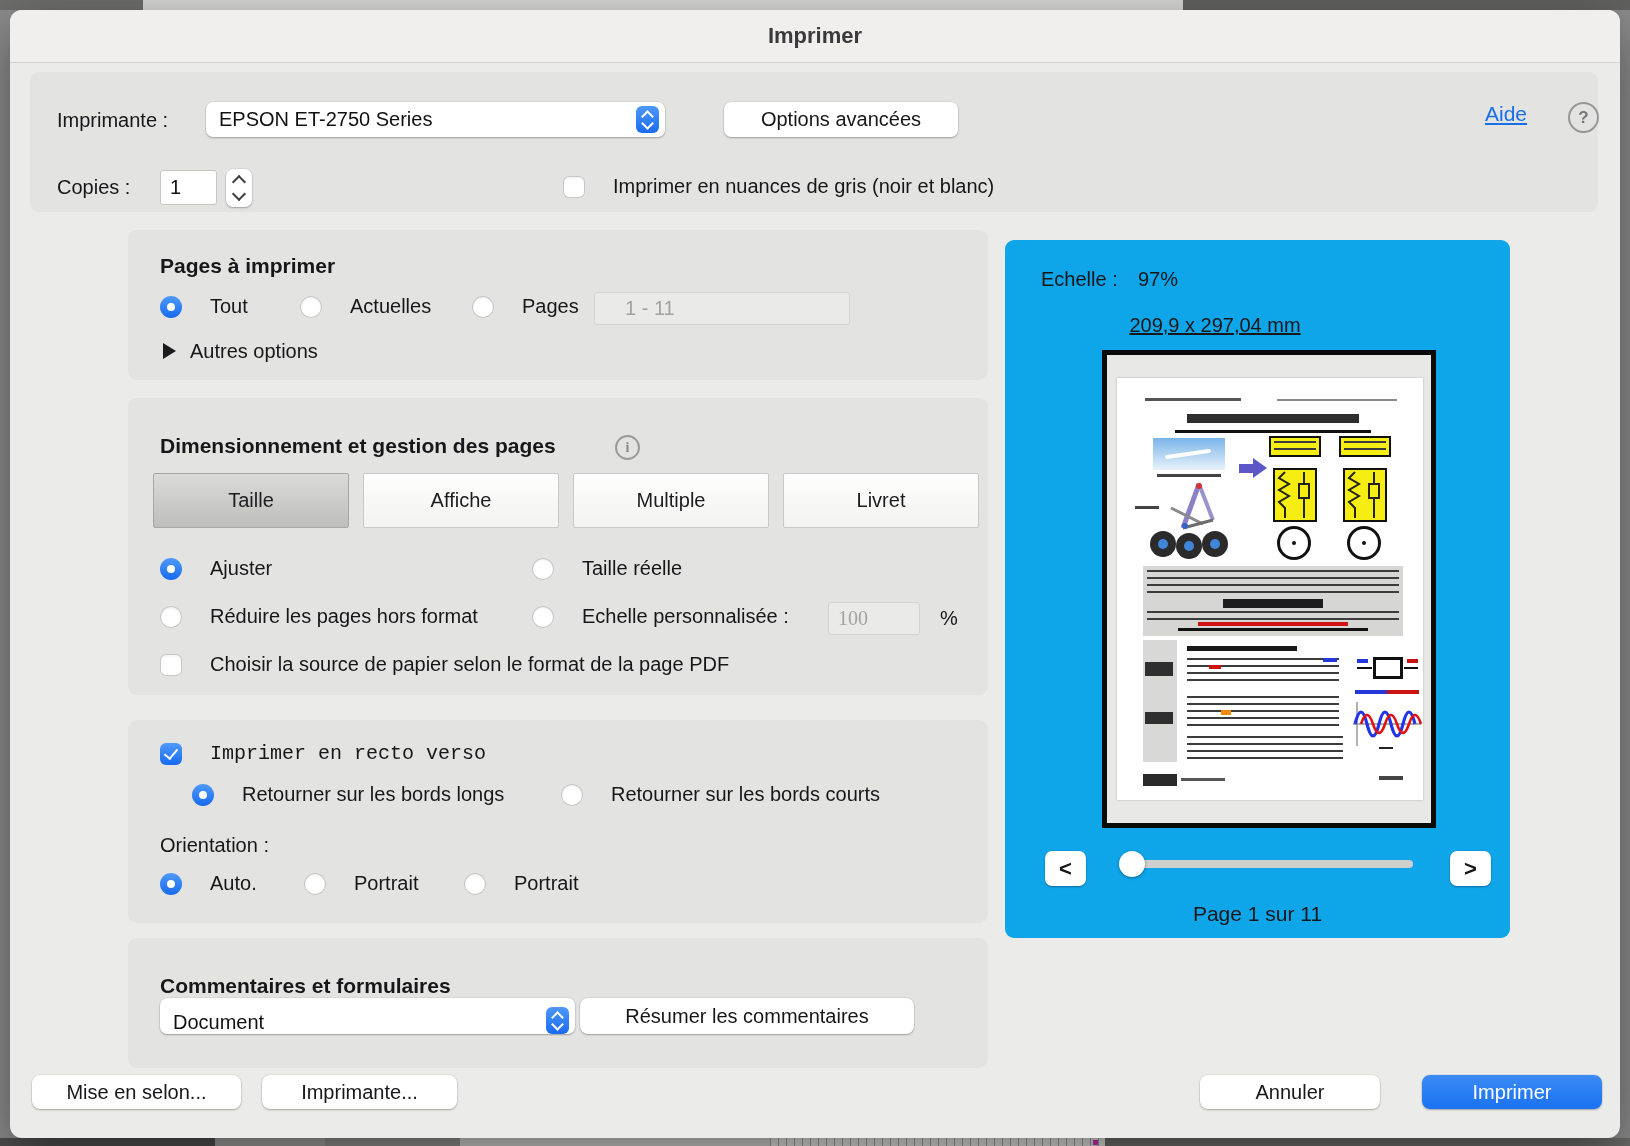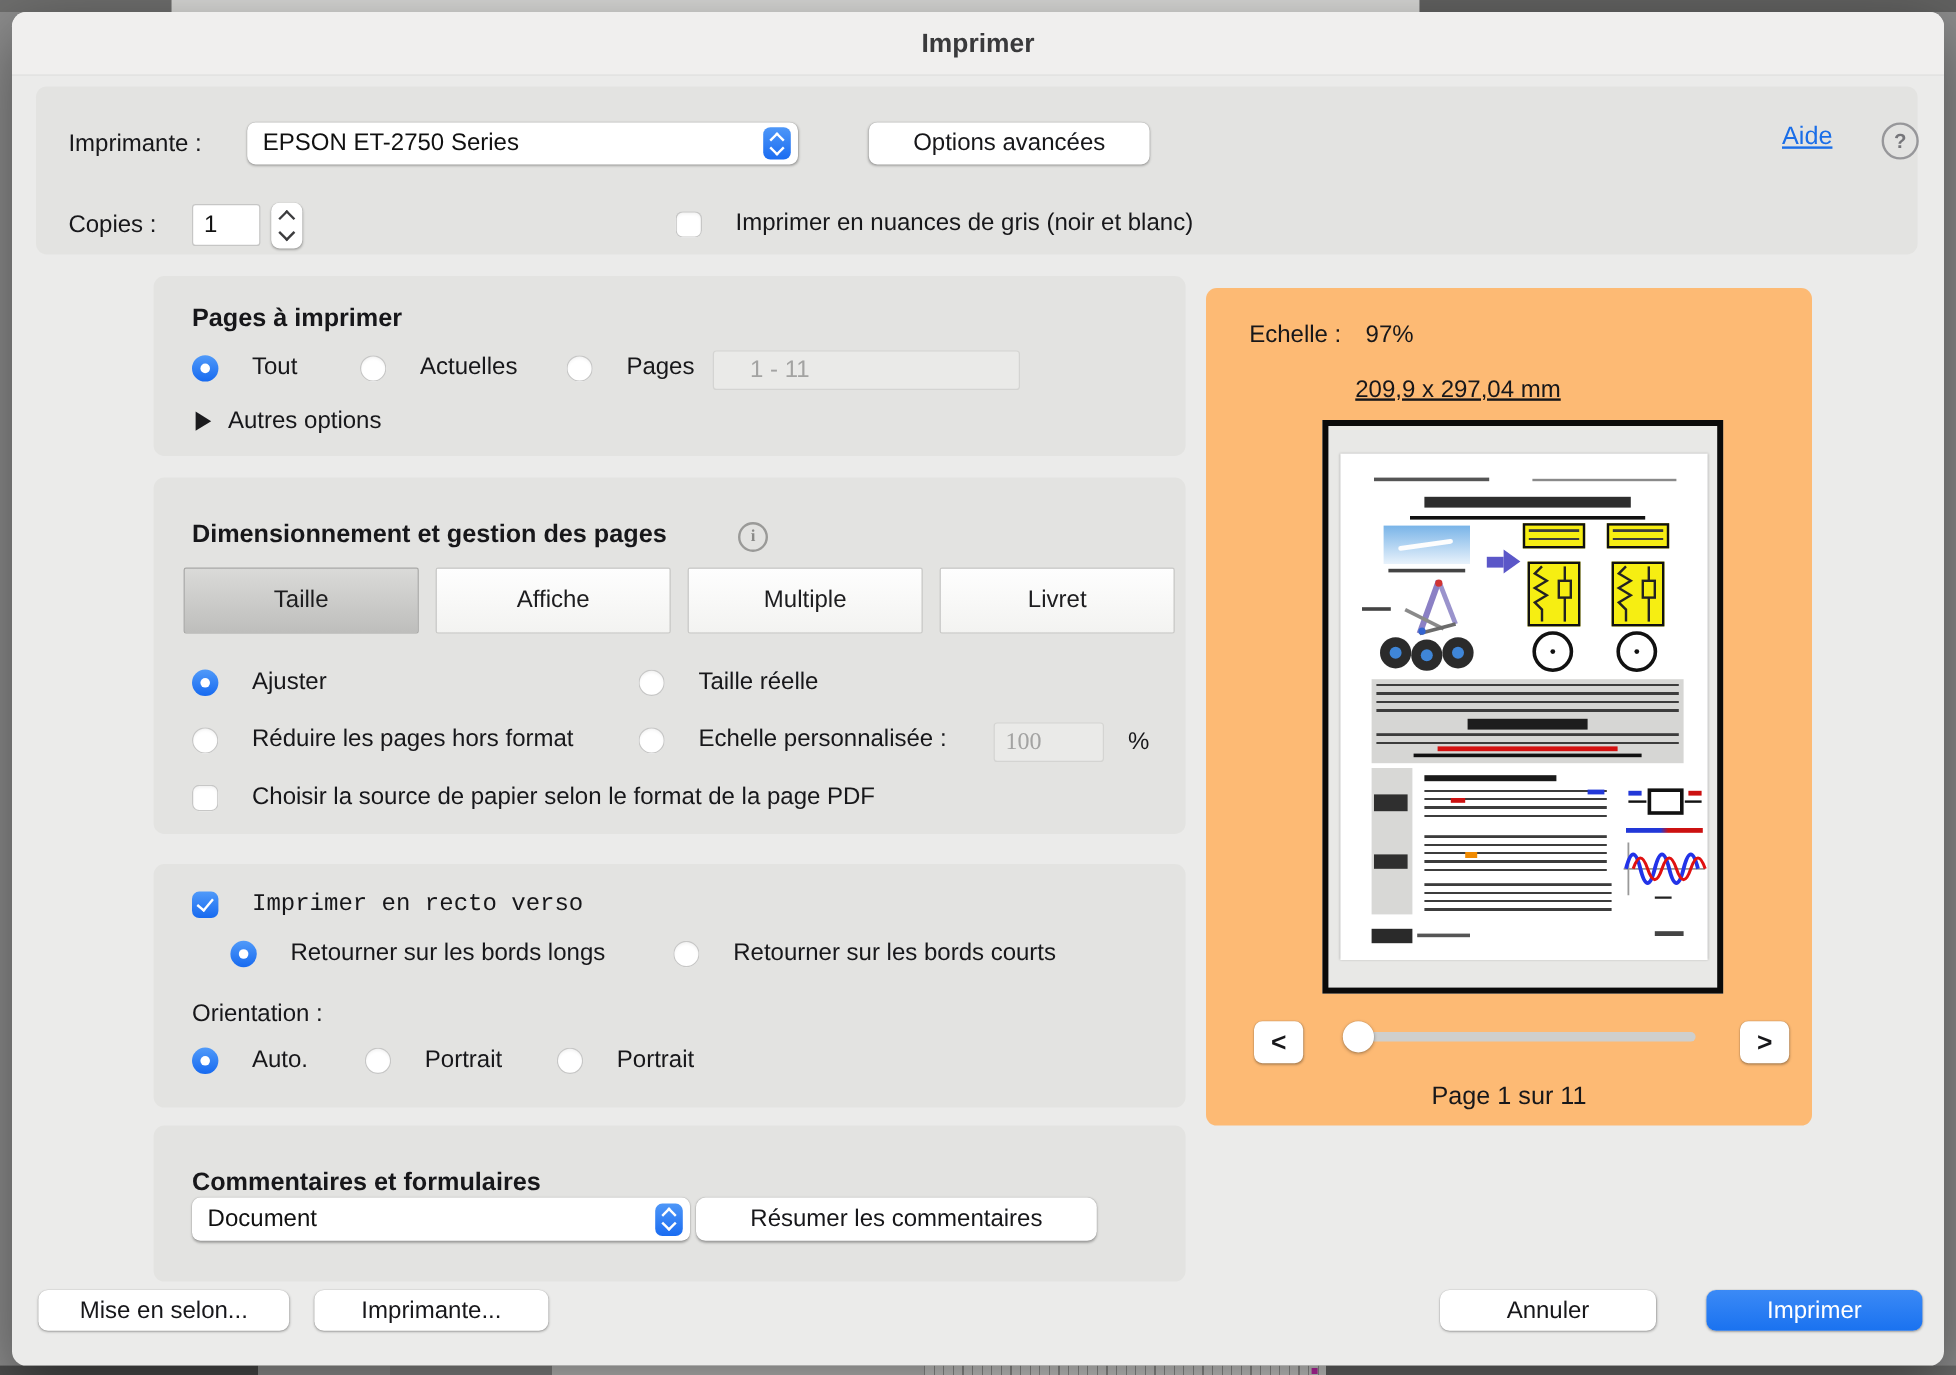--- a/index.html
+++ b/index.html
@@ -207,33 +207,33 @@
         <span class="t2">Portrait</span>
       </div>
       <div class="radio" style="left:336px;top:153px;">
         <span class="rb"></span>
         <span class="t2">Portrait</span>
       </div>
     </div>
 
     <div class="panel" style="left:118px;top:928px;width:860px;height:130px;">
       <span class="t bold" style="left:32px;top:36px;">Commentaires et formulaires</span>
-      <div class="sel" style="left:32px;top:60px;width:396px;height:36px;">
+      <div class="sel" style="left:32px;top:60px;width:396px;height:36px;align-items:flex-end;">
         <span>Document</span>
         <span class="step">
             <span class="chv up"></span>
             <span class="chv dn"></span>
           </span>
       </div>
       <button class="wbtn" style="left:452px;top:60px;width:334px;height:36px;border-radius:8px;">
         <span>Résumer les commentaires</span>
       </button>
     </div>
 
-    <div class="panel" style="left:995px;top:230px;width:505px;height:698px;background:#fdba74;">
+    <div class="panel" style="left:995px;top:230px;width:505px;height:698px;background:#0ea5e9;">
       <span class="t" style="left:36px;top:28px;">Echelle :</span>
       <span class="t" style="left:133px;top:28px;">97%</span>
       <div class="t" style="left:40px;top:74px;width:340px;text-align:center;text-decoration:underline;">209,9 x 297,04 mm</div>
 
       <div class="pframe">
         <div class="ppage">
 
           <div class="pp" style="left:28px;top:20px;width:96px;height:3px;background:#555;"></div>
           <div class="pp" style="left:160px;top:21px;width:120px;height:2px;background:#8a8a8a;"></div>
           <div class="pp" style="left:58px;top:32px;width:196px;height:20px;border-bottom:3px solid #111;">

